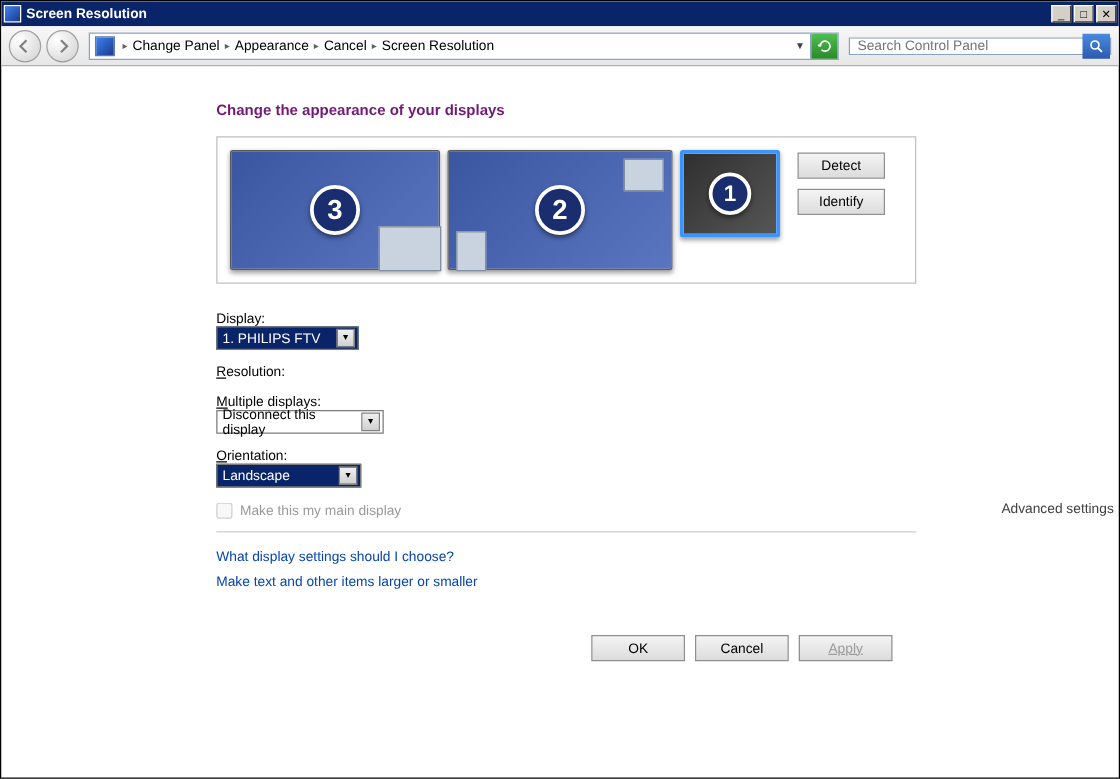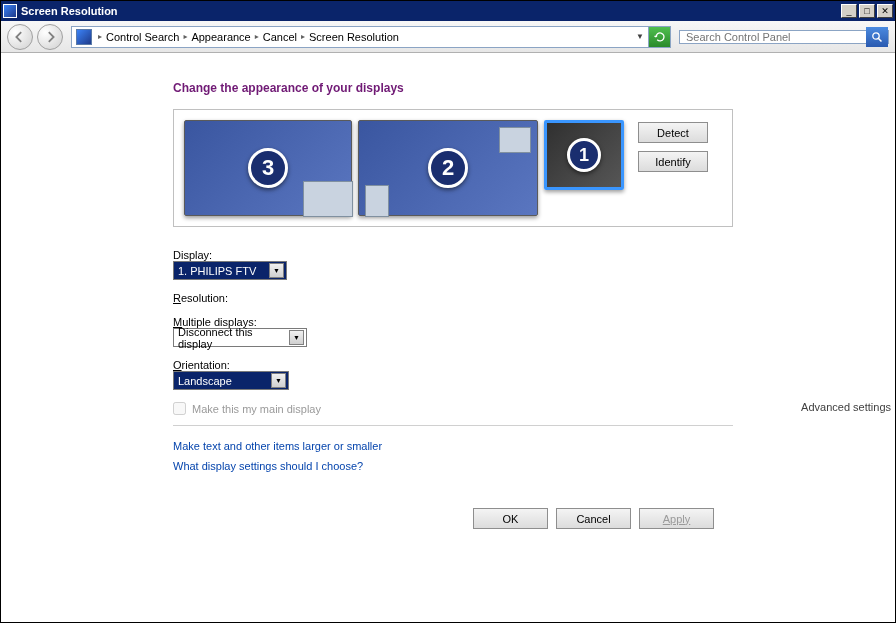--- a/index.html
+++ b/index.html
@@ -84,21 +84,21 @@
   </div>
   <div class="navbtn">
     <svg viewBox="0 0 10 10">
         <path d="M4 1 L8 5 L4 9" stroke="#808080" stroke-width="1.5" fill="none"></path>
       </svg>
   </div>
   <div class="addrwrap">
     <div class="aicon"></div>
     <span class="crumbsep">▸</span>
     <div class="crumbs">
-      <span class="crumb">Control Search</span>
+      <span class="crumb">Change Panel</span>
       <span class="crumbsep">▸</span>
       <span class="crumb">Appearance</span>
       <span class="crumbsep">▸</span>
       <span class="crumb">Cancel</span>
       <span class="crumbsep">▸</span>
       <span class="crumb">Screen Resolution</span>
     </div>
     <div class="dropdown">▼</div>
     <div class="refresh">
       <svg width="12" height="12" viewBox="0 0 12 12">
@@ -169,22 +169,22 @@
 
     <div class="checkrow">
       <input type="checkbox" disabled="" style="">
       <span>Make this my main display</span>
     </div>
     <div class="advrow">
       <span class="advlink" style="width:560px;text-align:right">Advanced settings</span>
     </div>
     <hr class="hr">
 
+    <span class="link">What display settings should I choose?</span>
     <span class="link">Make text and other items larger or smaller</span>
-    <span class="link">What display settings should I choose?</span>
 
     <div class="bottombtns">
       <div class="bbtn">OK</div>
       <div class="bbtn">Cancel</div>
       <div class="bbtn disabled">
           <span style="text-decoration:underline">Apply</span>
         </div>
     </div>
   </div>
 </div>

